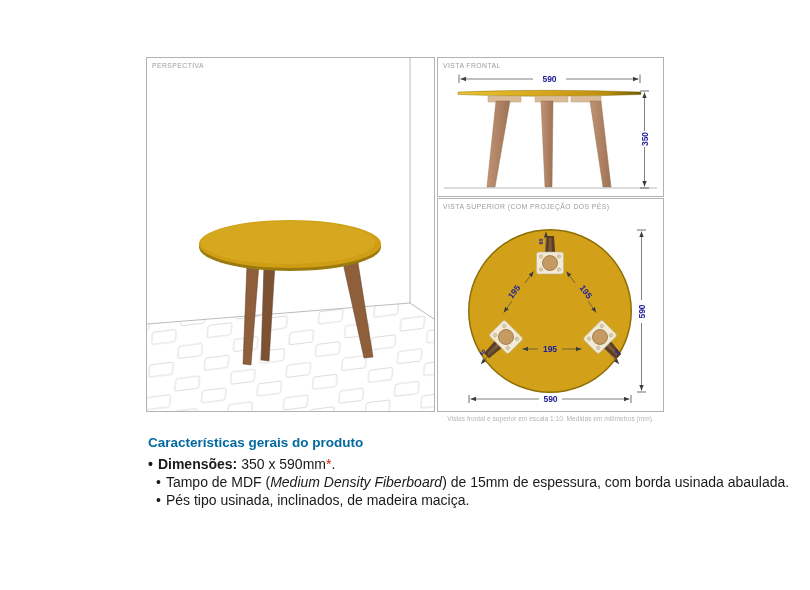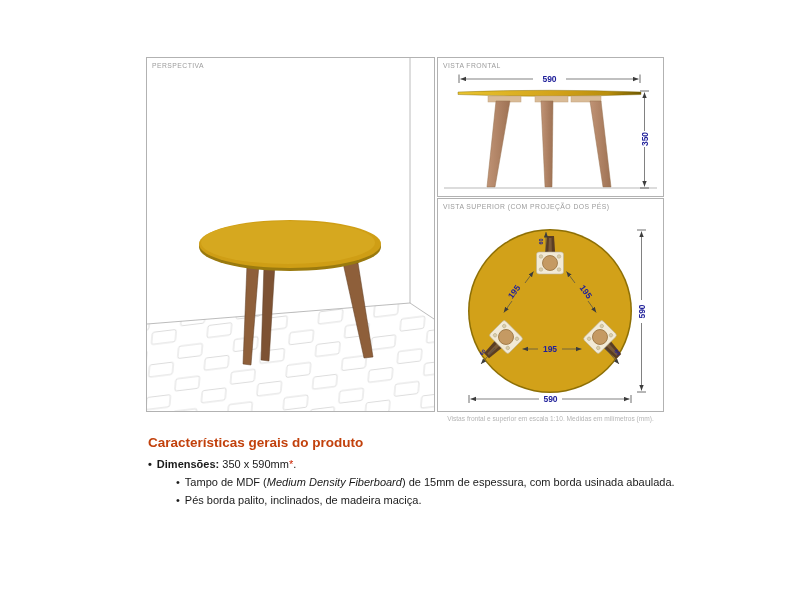--- a/index.html
+++ b/index.html
@@ -13,25 +13,25 @@
   #p-persp{left:146px;top:57px;width:289px;height:355px;}
   #p-front{left:437px;top:57px;width:227px;height:140px;}
   #p-top{left:437px;top:198px;width:227px;height:214px;}
   .caption{position:absolute;left:437px;top:415px;width:227px;text-align:center;
            font-size:6.6px;color:#b5b5b5;}
   .dim-text{fill:#20209a;font-size:8.5px;font-weight:bold;font-family:"Liberation Sans",sans-serif;}
   .dim-text-sm{fill:#20209a;font-size:5.3px;font-weight:bold;font-family:"Liberation Sans",sans-serif;}
   .dim-line{stroke:#4a4a4a;stroke-width:.7;fill:none;}
   .tick{stroke:#4a4a4a;stroke-width:.8;}
   .details{position:absolute;left:148px;top:435px;width:660px;color:#1a1a1a;}
-  .details h1{font-size:13.5px;font-weight:bold;margin:0 0 8px 0;color:#c2410c;}
-  .b-row{font-size:11px;margin:0 0 4.5px 0;line-height:13.5px;}
+  .details h1{font-size:13.5px;font-weight:bold;margin:0 0 8px 0;color:#0369a1;}
+  .b-row{font-size:14px;margin:0 0 4.5px 0;line-height:13.5px;}
   .b-row .dot{font-weight:bold;margin-right:5px;}
   .b-row b{font-weight:bold;}
-  .sub{margin-left:28px;}
+  .sub{margin-left:8px;}
   .sub .dot{font-weight:normal;}
   .star{color:#cc2200;}
   .ital{font-style:italic;}
 </style>
 </head>
 <body>
 
 <div class="sheet">
 
   <figure class="panel" id="p-persp" style="margin:0;">
@@ -210,17 +210,17 @@
       <span class="dot">•</span><b>Dimensões:</b><span> 350 x 590mm</span><span class="star">*</span><span>.</span>
     </div>
 
 
     <div class="b-row sub">
       <span class="dot">•</span><span>Tampo de MDF (</span><span class="ital">Medium Density Fiberboard</span><span>) de 15mm de espessura, com borda usinada abaulada.</span>
     </div>
 
 
     <div class="b-row sub">
-      <span class="dot">•</span><span>Pés borda palito, inclinados, de madeira maciça.</span>
+      <span class="dot">•</span><span>Pés tipo usinada, inclinados, de madeira maciça.</span>
     </div>
   </section>
 
 </div>
 
 </body></html>

